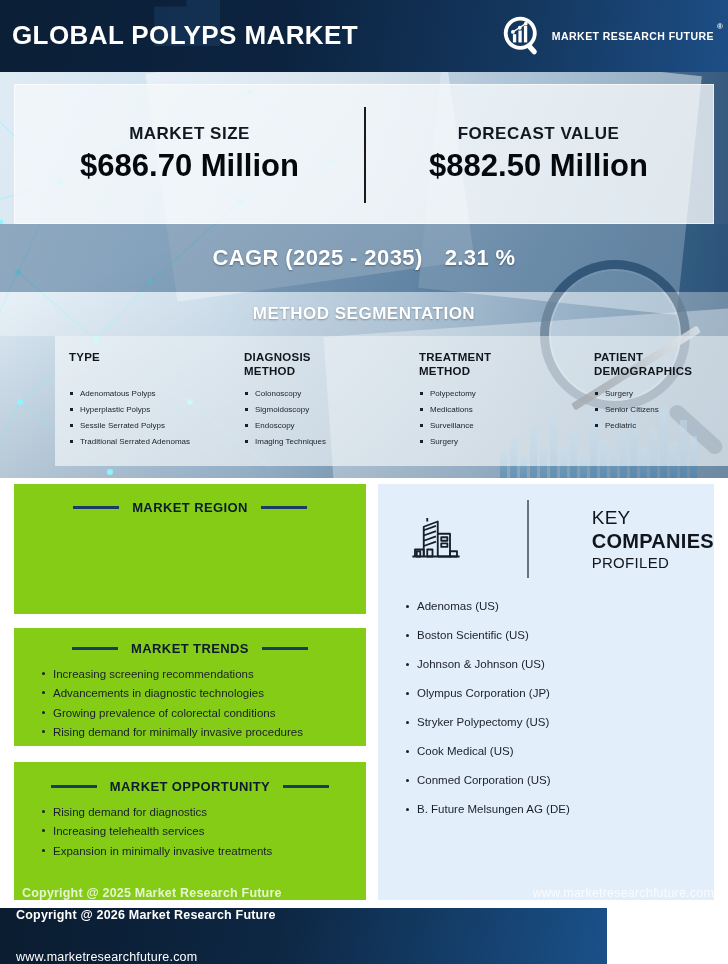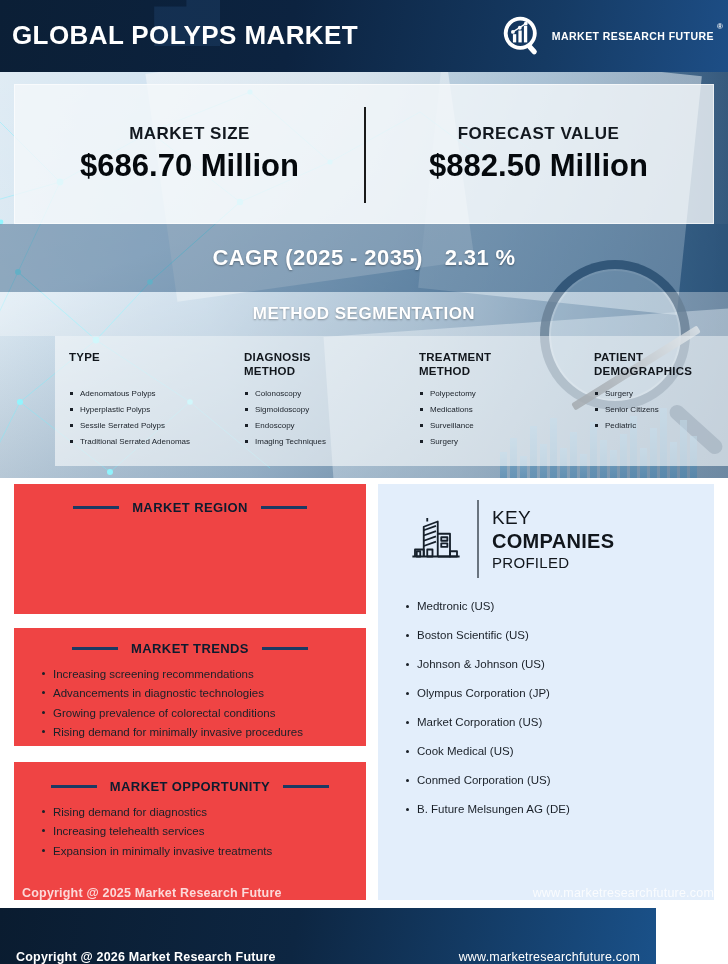--- a/index.html
+++ b/index.html
@@ -140,21 +140,21 @@
   .seg-list li {
     position:relative; padding-left:11px; margin-bottom:6px;
     font-size:8px; color:#1a2028; line-height:1.25;
   }
   .seg-list li::before {
     content:""; position:absolute; left:1px; top:3px;
     width:2.5px; height:2.5px; background:#1a2028;
   }
 
   
-  .panel { position:absolute; background:#ef4444; }
+  .panel { position:absolute; background:#84cc16; }
   .panel-hd {
     display:flex; align-items:center; justify-content:center; gap:13px;
     font-size:13px; font-weight:bold; color:#0d1b2e; letter-spacing:.4px;
   }
   .dash { display:block; width:46px; height:2.5px; background:#1b3a63; }
   .bullets { list-style:none; }
   .bullets li {
     position:relative; padding-left:17px; margin-bottom:3px;
     font-size:11.5px; color:#1a2028; line-height:1.42;
   }
@@ -168,21 +168,21 @@
 
   #trends-panel { left:14px; top:628px; width:352px; height:118px; }
   #trends-panel .panel-hd { margin-top:13px; }
   #trends-panel .bullets { margin:10px 0 8px 22px; }
 
   #opportunity-panel { left:14px; top:762px; width:352px; height:138px; }
   #opportunity-panel .panel-hd { margin-top:17px; }
   #opportunity-panel .bullets { margin:10px 0 0 22px; }
 
   #companies-panel { left:378px; top:484px; width:336px; height:416px; background:#e3eefb; }
-  .kc-head { display:flex; align-items:center; gap:13px; padding:16px 0 0 30px; }
+  .kc-head { display:flex; align-items:center; gap:13px; padding:16px 0 0 30px;justify-content:space-between; }
   .kc-icon { width:56px; height:56px; flex:0 0 56px; }
   .kc-rule { width:2px; height:78px; background:#6a747f; }
   .kc-titles { display:flex; flex-direction:column; justify-content:center; gap:1px; }
   .kc-l1 { font-size:19px; color:#11161c; letter-spacing:.3px; }
   .kc-l2 { font-size:20px; font-weight:bold; color:#11161c; letter-spacing:.3px; }
   .kc-l3 { font-size:15px; color:#11161c; letter-spacing:.3px; }
   .kc-list { list-style:none; margin:22px 0 0 22px; }
   .kc-list li {
     position:relative; padding-left:17px; margin-bottom:17px;
     font-size:11.5px; color:#1a2028;
@@ -198,24 +198,25 @@
     letter-spacing:.2px; white-space:nowrap; z-index:5;
   }
   .ghost-url {
     position:absolute; right:14px; top:886px;
     font-size:12.5px; color:rgba(255,255,255,.80);
     letter-spacing:.2px; white-space:nowrap; z-index:5;
   }
 
   
   .footer {
-    position:absolute; left:0; top:908px; width:656px; height:56px;
+    position:absolute; left:0; top:908px; width:607px; height:56px;
     background:linear-gradient(100deg,#0a1c30 0%,#0d2642 45%,#1a5189 100%);
-    display:flex; align-items:flex-end; justify-content:space-between;
+    display:flex; align-items:flex-start; justify-content:space-between;
     padding:0 16px;
+    flex-direction:column;
   }
   .footer-copy { font-size:12.5px; font-weight:bold; color:#ffffff; letter-spacing:.2px; }
   .footer-url { font-size:12.5px; color:#ffffff; letter-spacing:.2px; }
 </style>
 </head>
 <body>
 
 <div class="page">
 
   <div class="header">
@@ -419,25 +420,25 @@
         </g>
       </svg>
       <div class="kc-rule"></div>
       <div class="kc-titles">
         <div class="kc-l1">KEY</div>
         <div class="kc-l2">COMPANIES</div>
         <div class="kc-l3">PROFILED</div>
       </div>
     </div>
     <ul class="kc-list">
-      <li>Medtronic (US)</li>
+      <li>Adenomas (US)</li>
       <li>Boston Scientific (US)</li>
       <li>Johnson &amp; Johnson (US)</li>
       <li>Olympus Corporation (JP)</li>
-      <li>Market Corporation (US)</li>
+      <li>Stryker Polypectomy (US)</li>
       <li>Cook Medical (US)</li>
       <li>Conmed Corporation (US)</li>
       <li>B. Future Melsungen AG (DE)</li>
     </ul>
   </div>
 
   <div class="ghost-copy">Copyright @ 2025 Market Research Future</div>
   <div class="ghost-url">www.marketresearchfuture.com</div>
 
   <div class="footer">

